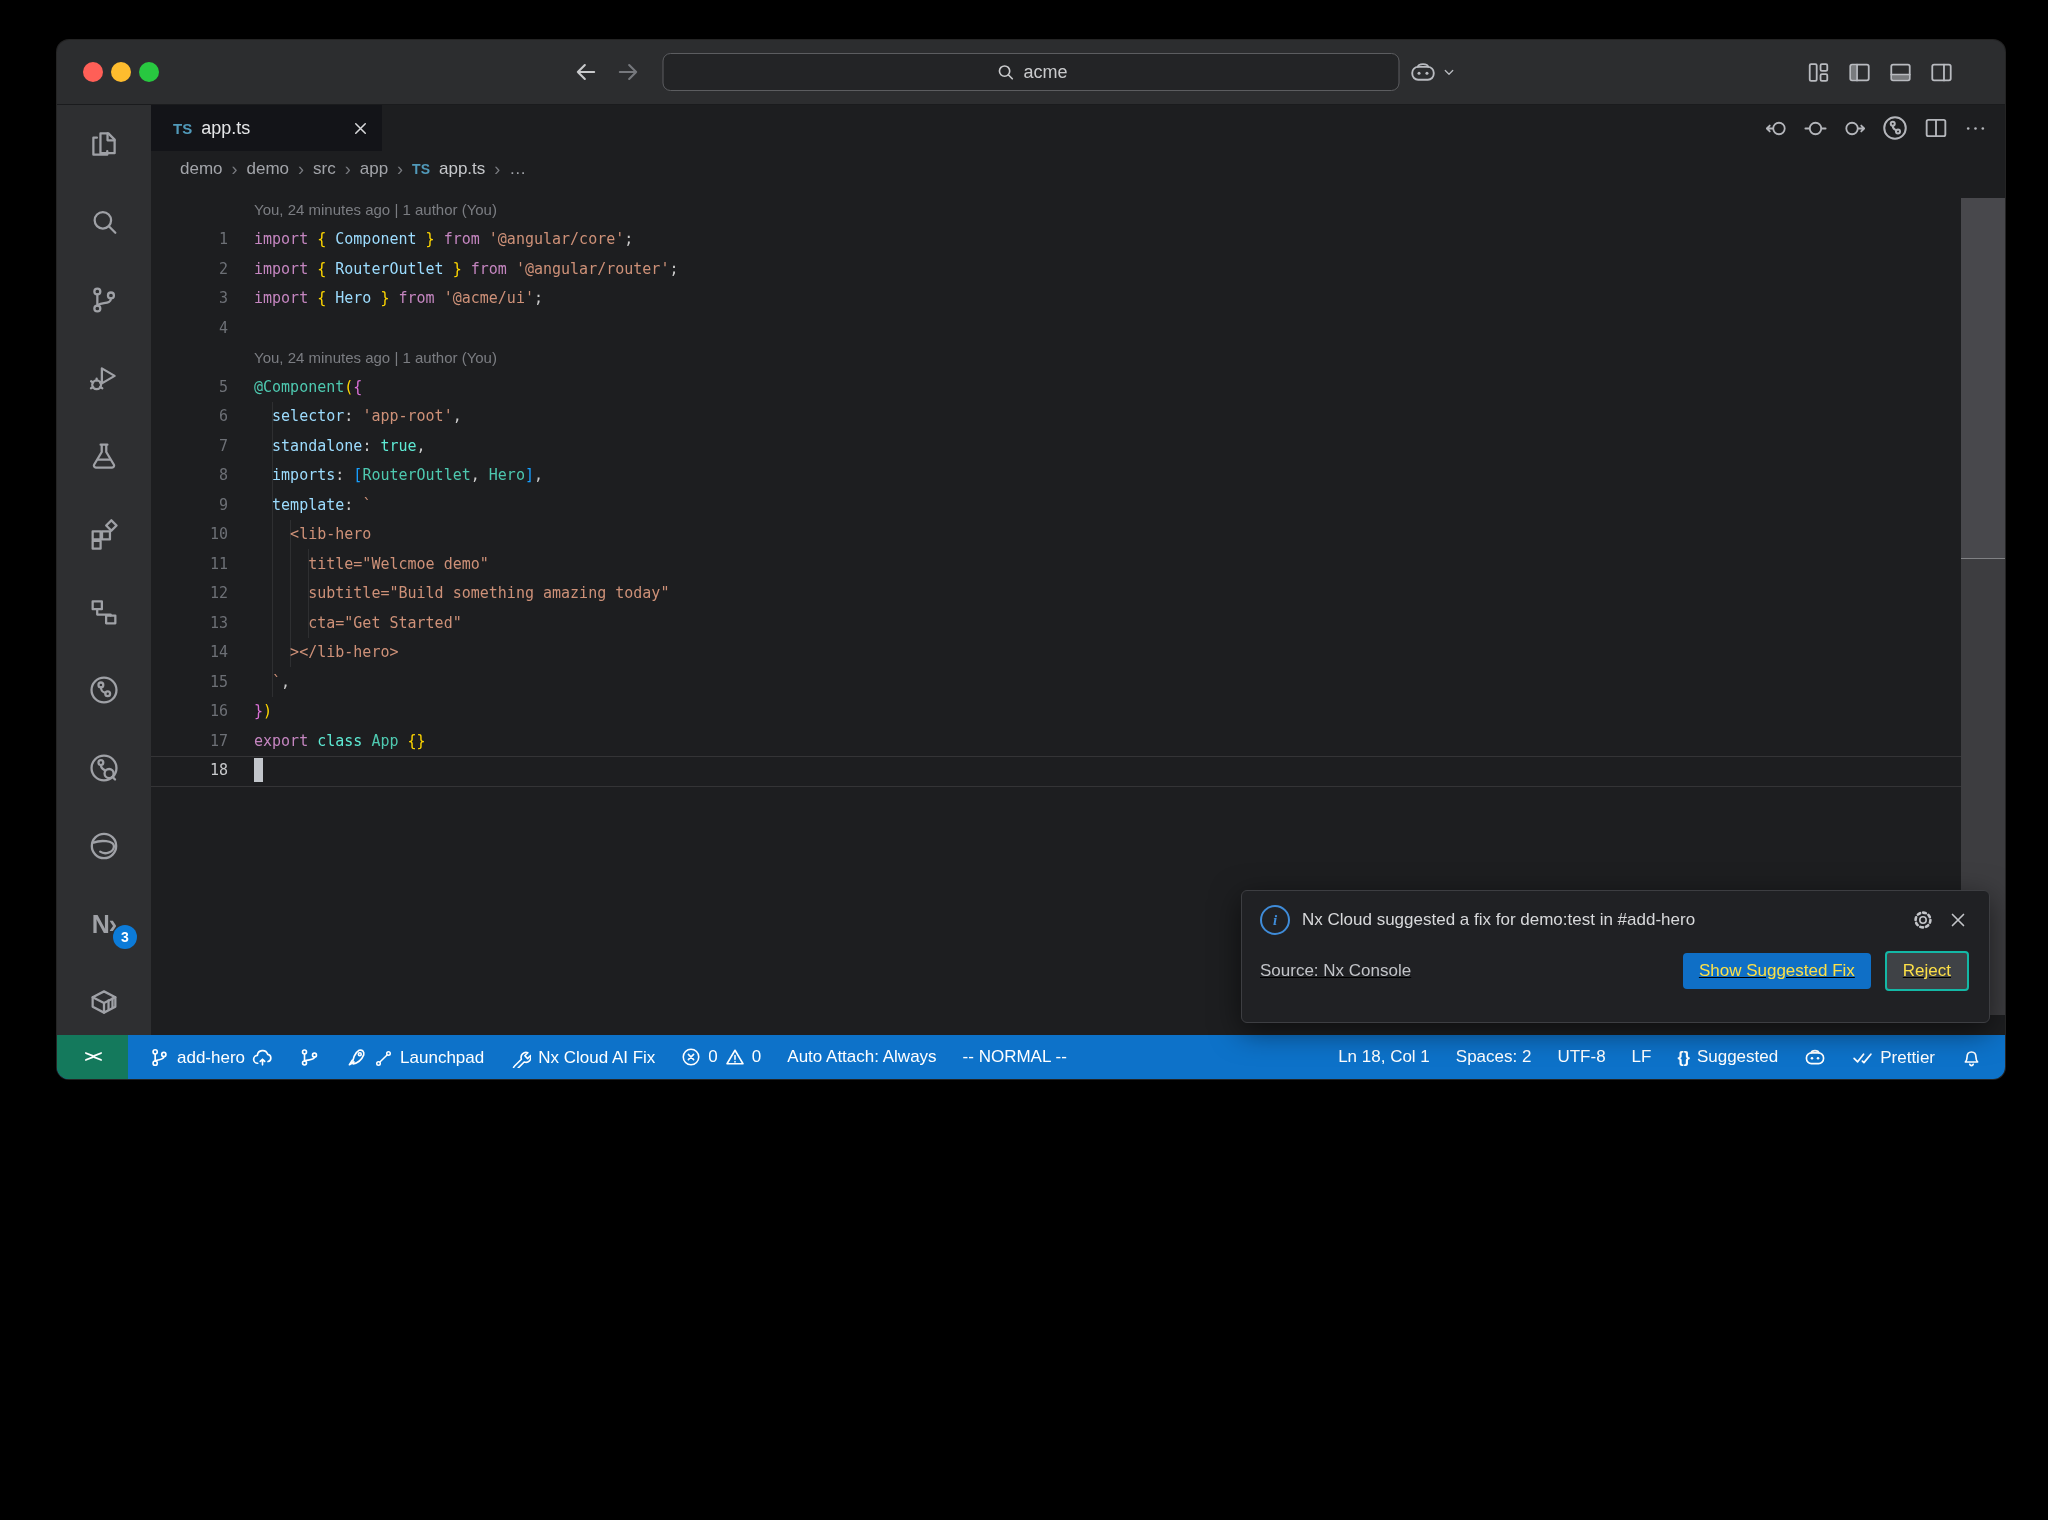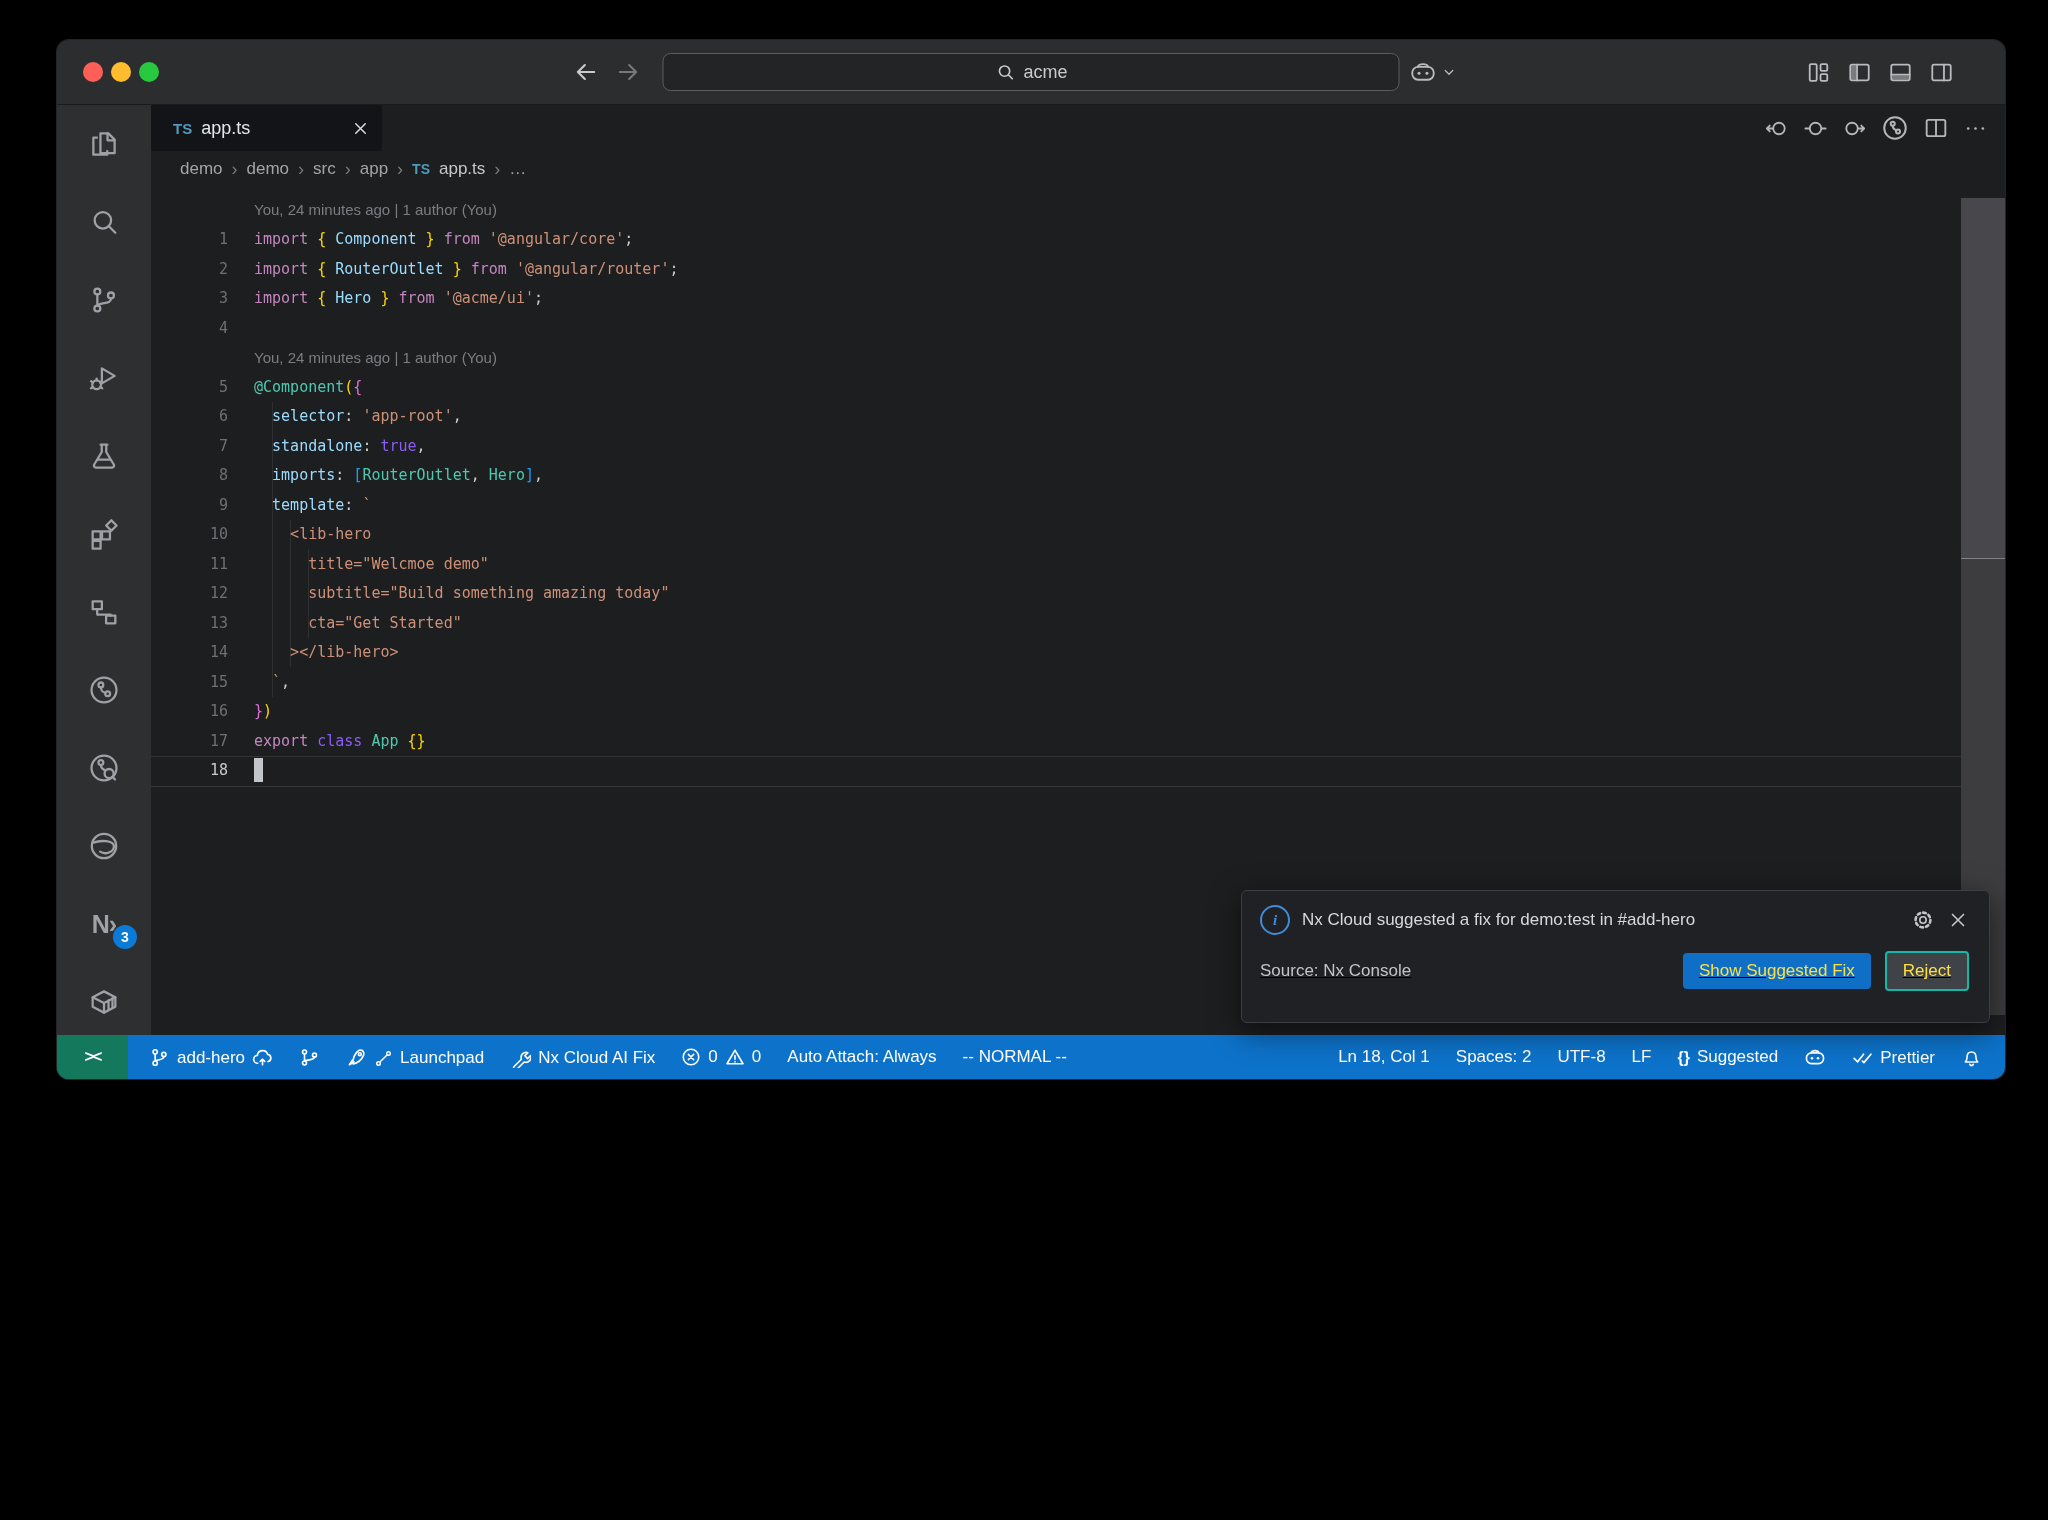--- a/index.html
+++ b/index.html
@@ -43,21 +43,21 @@
   
   .code-area{position:absolute;left:0;right:0;top:82px;bottom:0;overflow:hidden;
     font-family:"DejaVu Sans Mono",monospace;font-size:15px;}
   .rows{padding-top:8px;position:relative;z-index:2;}
   .crow{height:29.5px;display:flex;align-items:center;white-space:pre;}
   .lnum{width:77px;text-align:right;color:#6d7076;font-size:15px;flex:none;}
   .lnum.active{color:#c8cacc;text-align:right;}
   .ccontent{margin-left:26px;}
   .crow.blame .ccontent{font-family:"Liberation Sans",sans-serif;font-size:15px;color:#7b7d82;}
   .tk-kw{color:#c586c0}.tk-var{color:#9cdcfe}.tk-type{color:#4ec9b0}.tk-str{color:#ce9178}
-  .tk-pn{color:#cccccc}.tk-b1{color:#ffd700}.tk-b2{color:#da70d6}.tk-b3{color:#179fff}.tk-c{color:#8b5cf6}
+  .tk-pn{color:#cccccc}.tk-b1{color:#ffd700}.tk-b2{color:#da70d6}.tk-b3{color:#179fff}.tk-c{color:#5eead4}
   .cursor{display:inline-block;width:9px;height:24px;background:#c2c6cb;vertical-align:-5px;}
   .guide{position:absolute;width:1px;background:rgba(255,255,255,.08);z-index:1;}
   .current-line{position:absolute;left:0;right:0;height:29.5px;border-top:1px solid rgba(255,255,255,.10);
     border-bottom:1px solid rgba(255,255,255,.10);z-index:1;}
   .scrollstrip{position:absolute;right:0;top:11px;width:44px;z-index:3;}
   .thumb-a{height:360px;background:#48484c;}
   .thumb-b{height:456px;background:#3d3d40;border-top:1px solid #808184;}
   
   .statusbar{position:absolute;left:0;right:0;bottom:0;height:44px;background:#0d72c9;color:#fff;
     display:flex;align-items:center;font-size:17px;}

